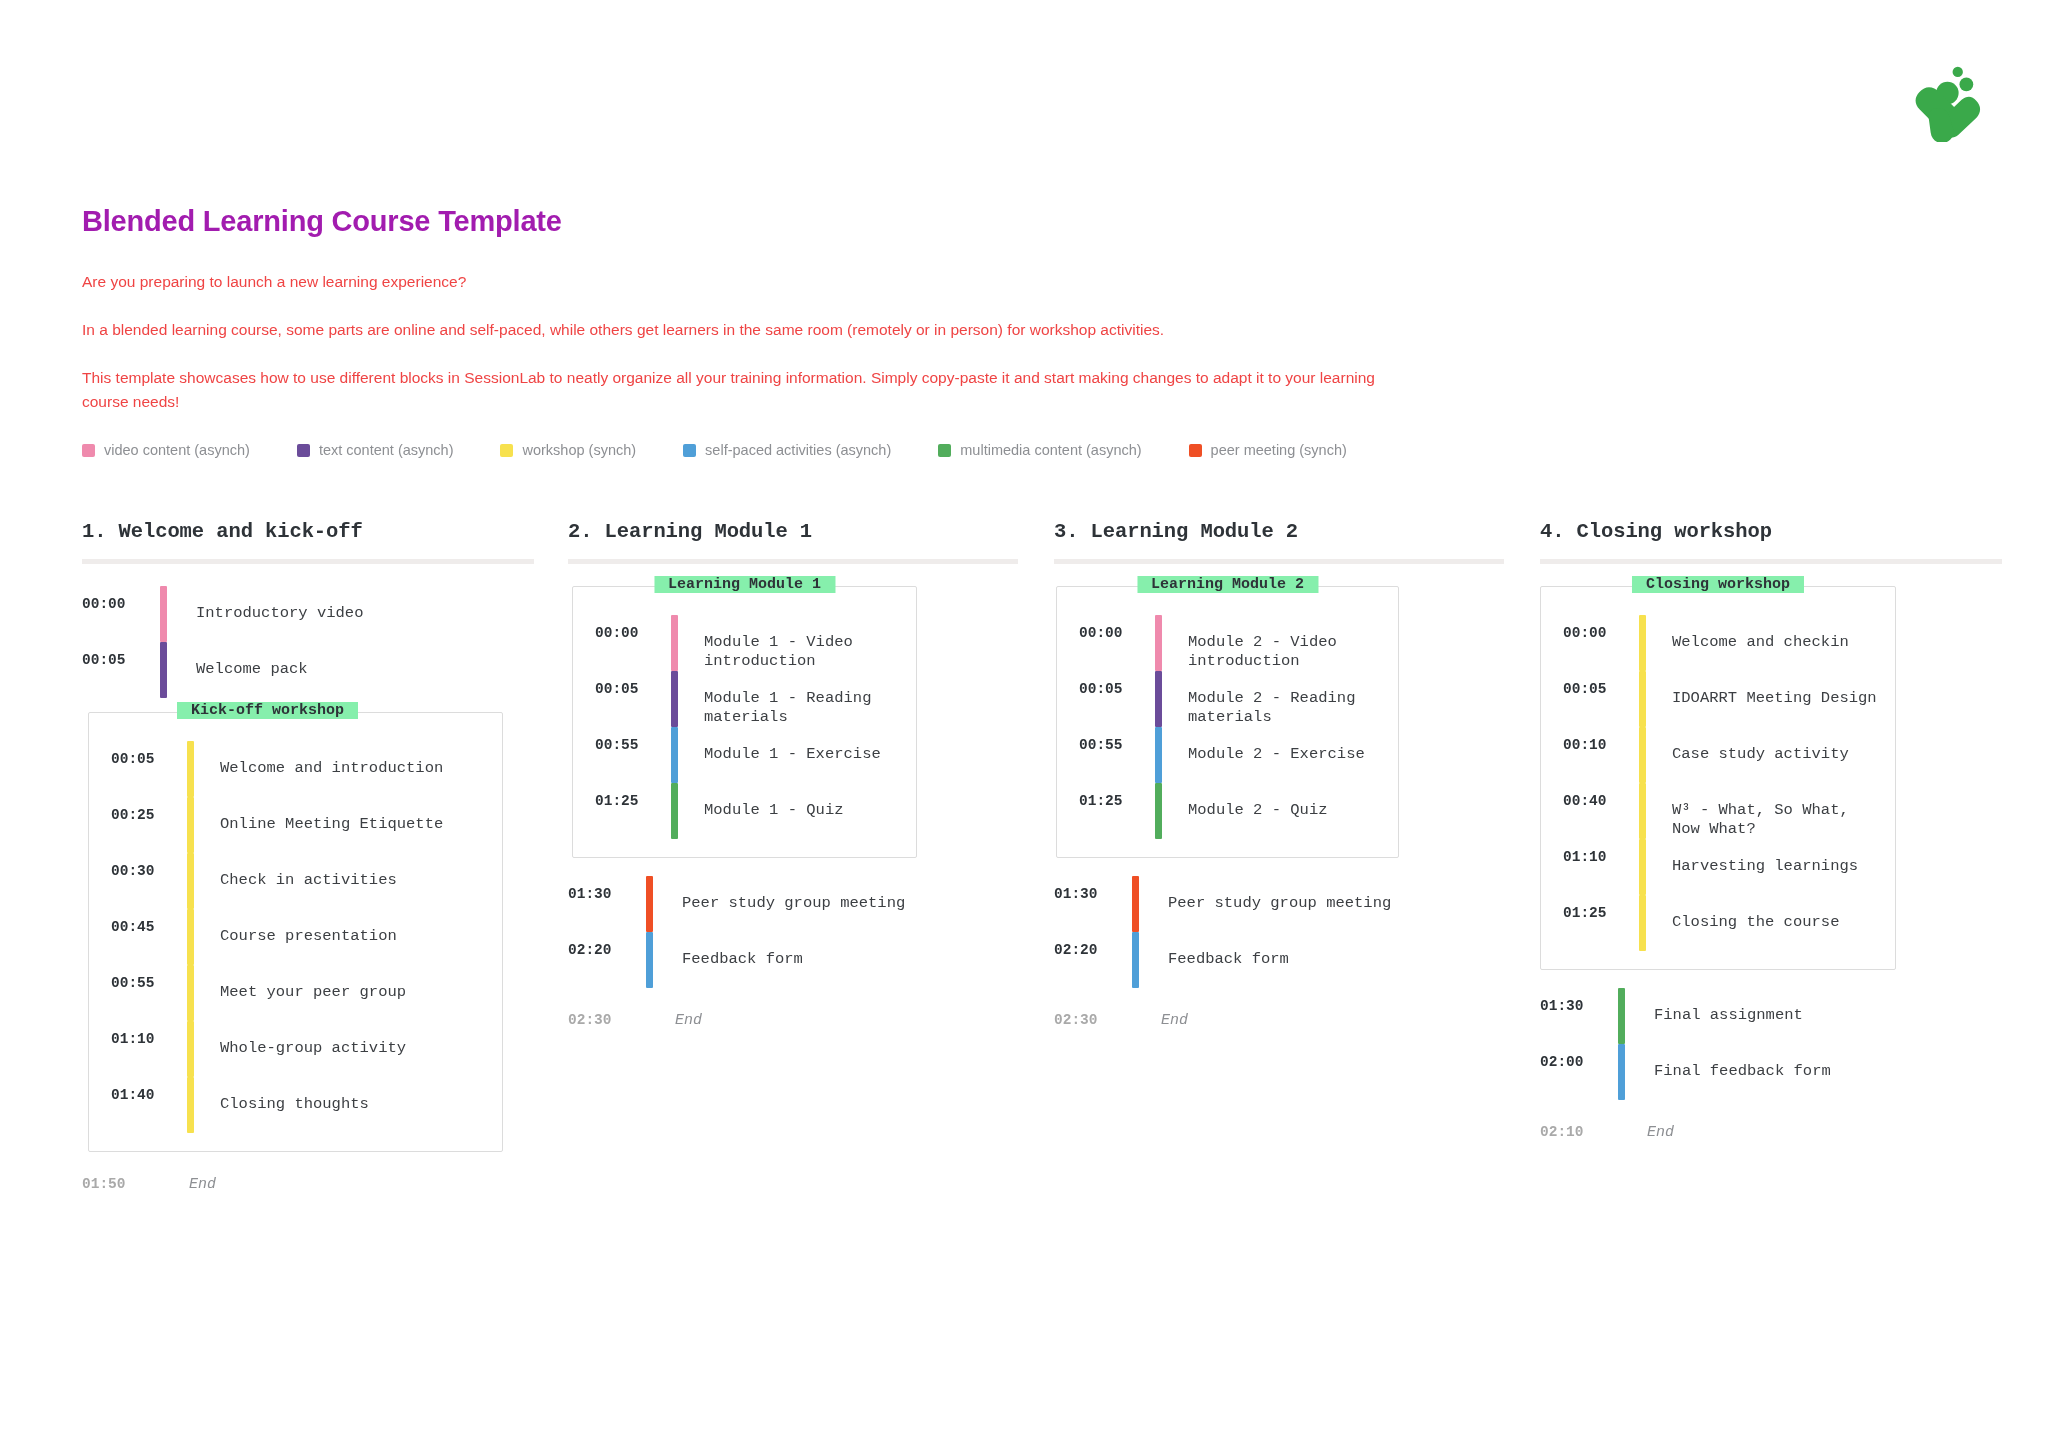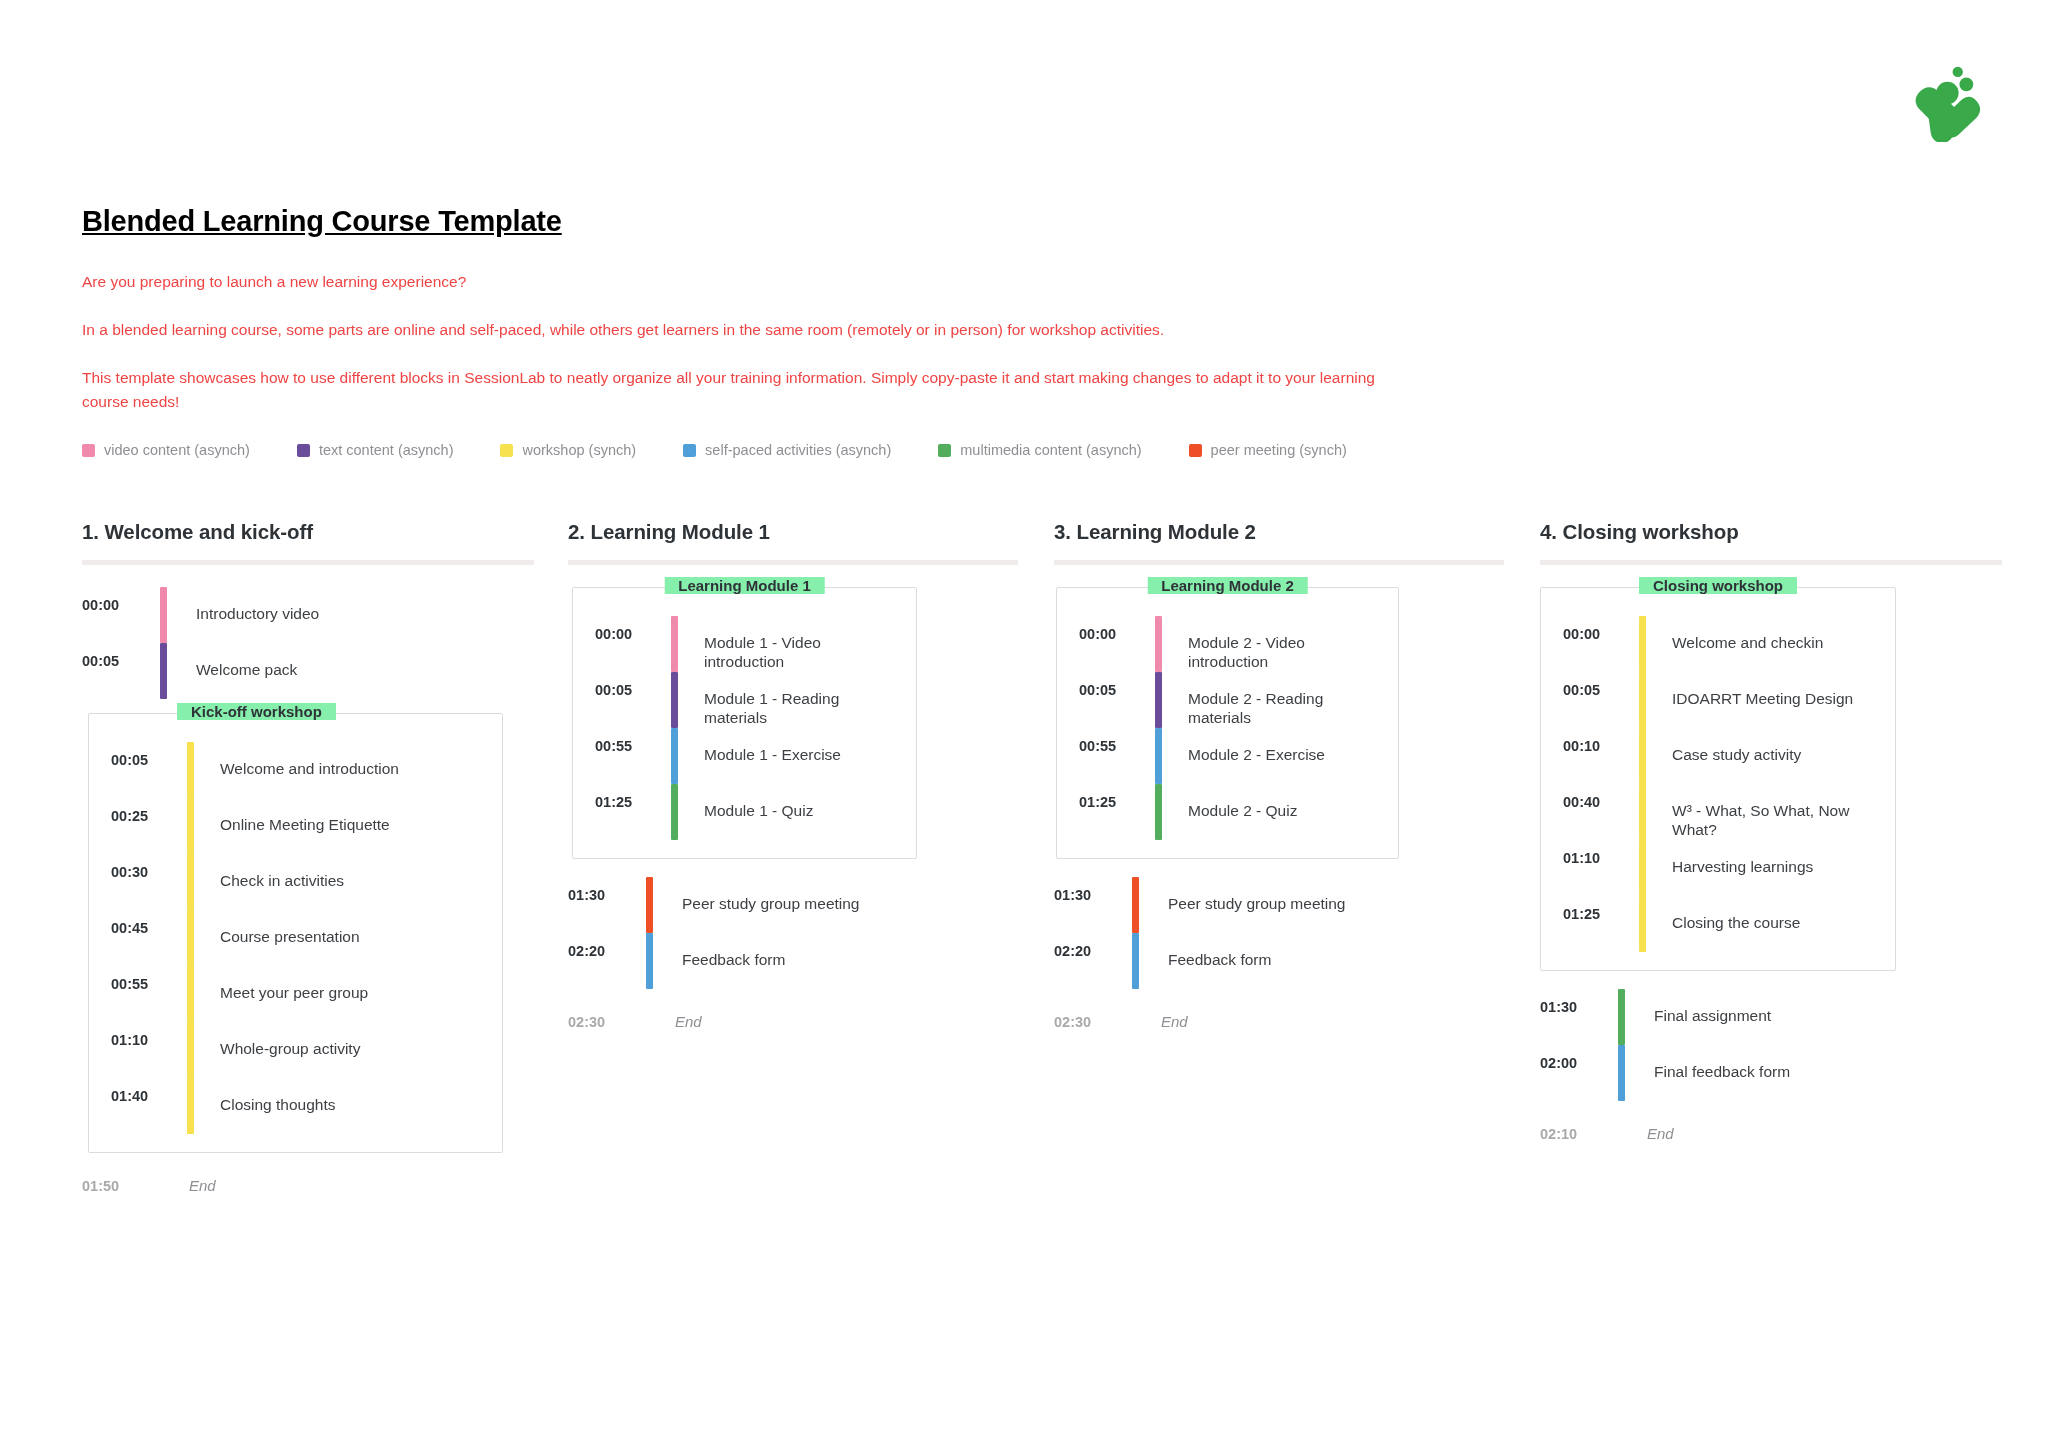--- a/index.html
+++ b/index.html
@@ -22,24 +22,23 @@
     width: 86px; height: 86px;
   }
 
   
   .page {
     padding: 205px 80px 0 82px;
   }
   .page-title {
     font-size: 29px;
     font-weight: bold;
-    color: #000000;
+    color: #a21caf;
     letter-spacing: -0.2px;
     margin: 0 0 32px 0;
-    text-decoration: underline;
   }
   .desc {
     font-size: 15.5px;
     line-height: 1.55;
     color: #ef4444;
     margin: 0 0 24px 0;
     max-width: 1330px;
   }
   .desc:last-of-type { margin-bottom: 28px; }
 
@@ -66,20 +65,21 @@
     color: #8d8f93;
     white-space: nowrap;
   }
 
   
   .columns {
     display: flex;
     margin-top: 62px;
     padding: 0 80px 0 82px;
     align-items: flex-start;
+    font-family: Liberation Mono, monospace;
   }
   .column {
     width: 486px;
     flex: 0 0 486px;
     margin-right: 0px;
   }
   .col-title {
     font-size: 20.5px;
     font-weight: bold;
     color: #2e3338;

